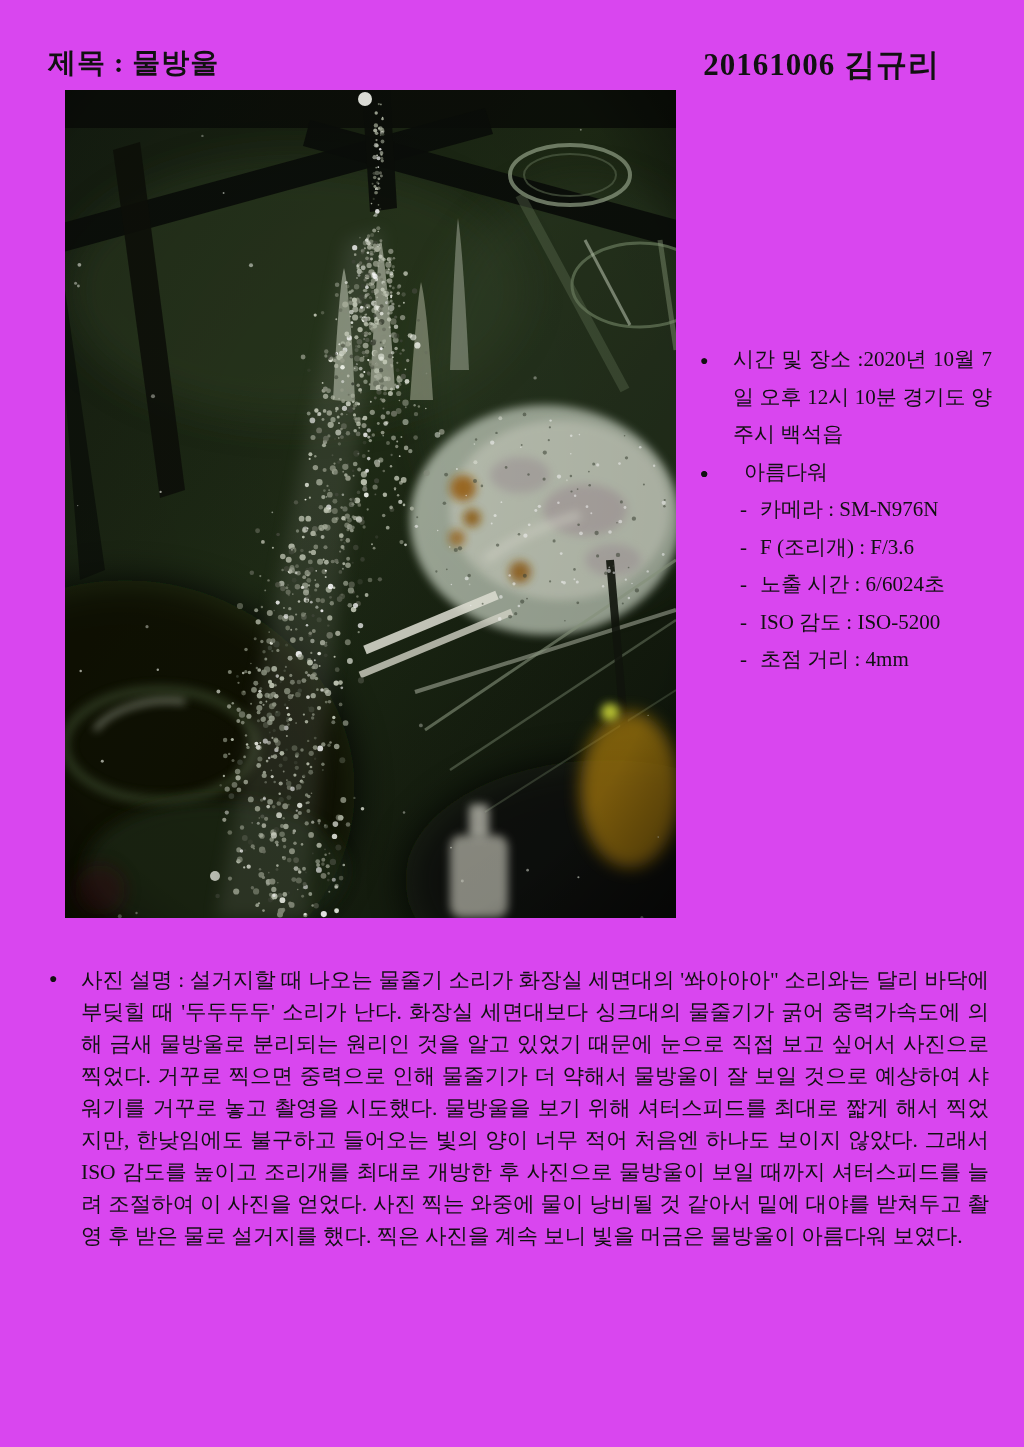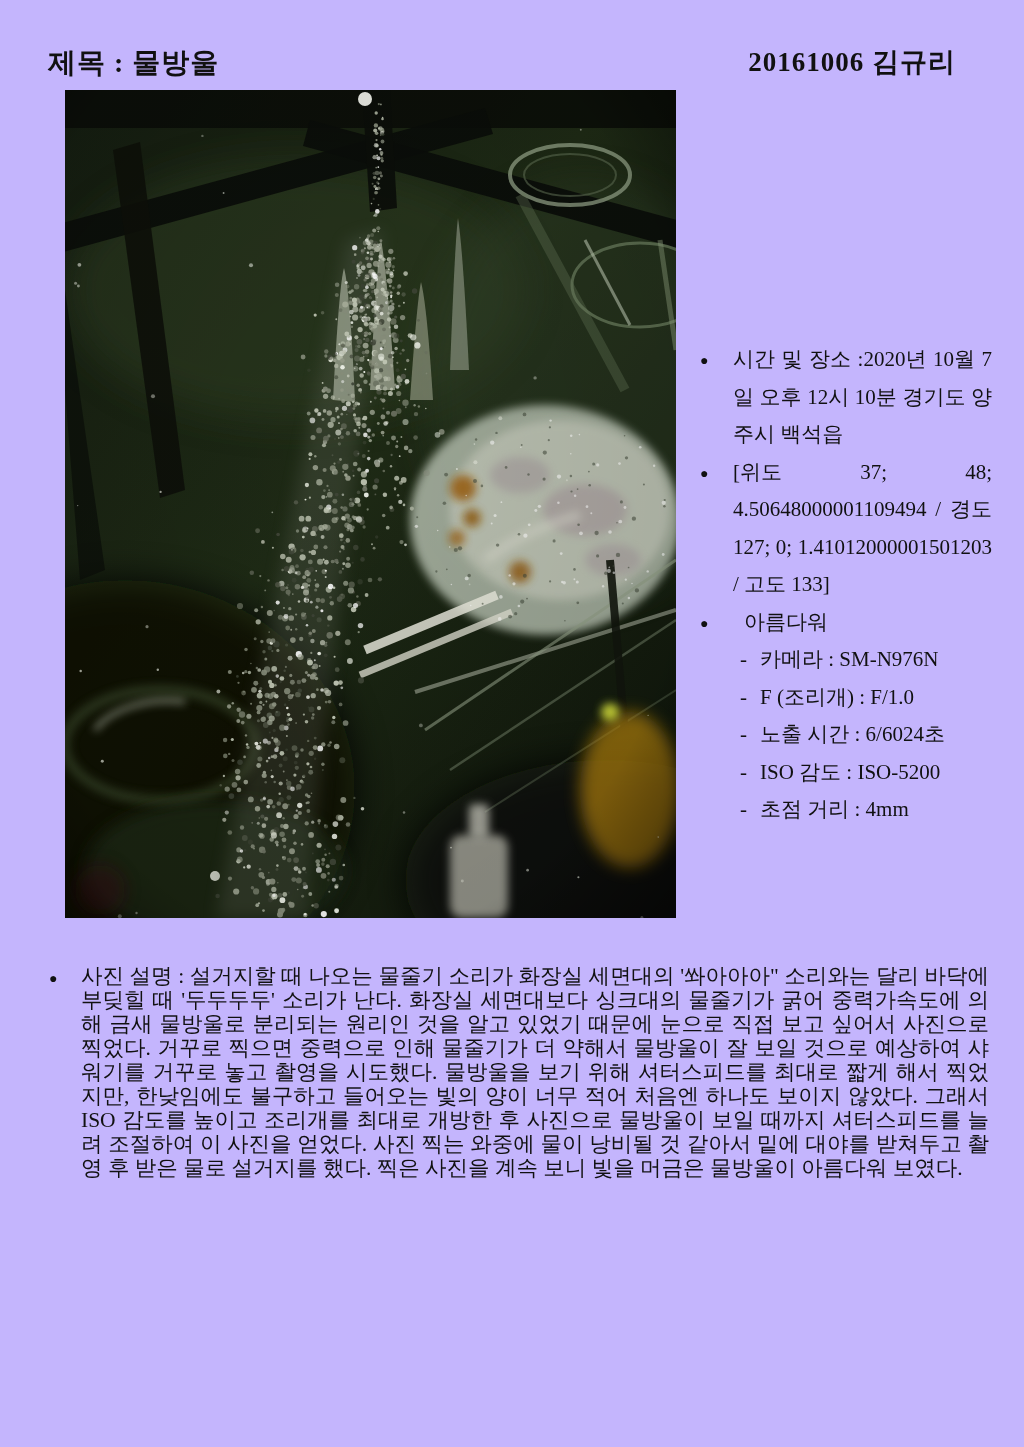--- a/index.html
+++ b/index.html
@@ -1,31 +1,31 @@
 <!DOCTYPE html>
 <html><head>
 <meta charset="utf-8">
 <style>
   html,body{margin:0;padding:0;background:#fff;}
-  .page{position:relative;width:1024px;height:1447px;background:#c4b5fd;overflow:hidden;
+  .page{position:relative;width:1024px;height:1447px;background:#d946ef;overflow:hidden;
         font-family:"Liberation Serif","DejaVu Serif",serif;color:#111;}
   .title{position:absolute;left:48px;top:44px;font-size:28px;font-weight:700;letter-spacing:1px;white-space:nowrap;}
-  .date{position:absolute;top:44px;right:68px;font-size:27px;font-weight:700;letter-spacing:1px;white-space:nowrap;}
+  .date{position:absolute;top:44px;right:84px;font-size:31px;font-weight:700;letter-spacing:1px;white-space:nowrap;}
   .photo{position:absolute;left:65px;top:90px;width:611px;height:828px;overflow:hidden;background:#121a0e;}
   .photo svg{display:block;width:100%;height:100%;}
   .meta{position:absolute;left:700px;top:341px;width:292px;font-size:21px;line-height:37.5px;
         text-align:justify;overflow-wrap:break-word;}
   .mi{position:relative;padding-left:33px;}
   .mi .bullet{position:absolute;left:0;top:1px;font-size:14px;}
   .mi-indent{padding-left:44px;}
   .sub{position:relative;padding-left:60px;}
   .sub .dash{position:absolute;left:40px;top:0;}
   .desc{position:absolute;left:48px;top:964px;width:941px;}
   .bullet-desc{position:absolute;left:1px;top:7px;font-size:14px;}
-  .dtext{margin-left:33px;font-size:21.5px;line-height:24px;text-align:justify;overflow-wrap:break-word;}
+  .dtext{margin-left:33px;font-size:21.5px;line-height:32px;text-align:justify;overflow-wrap:break-word;}
 </style>
 </head>
 <body>
 
 <div class="page">
 
   <div class="title">제목 : 물방울</div>
   <div class="date">20161006 김규리</div>
 
   <div class="photo">
@@ -1483,33 +1483,32 @@
     </svg>
   </div>
 
   <div class="meta">
     <div class="mi">
       <span class="bullet">●</span>
       <span>시간 및 장소 :2020년 10월 7일 오후 12시 10분 경기도 양주시 백석읍</span>
     </div>
     <div class="mi">
       <span class="bullet">●</span>
-      <span>[위도 37; 48; 4.50648000001109494 / 경도 127; 0; 1.41012000001501203 / 고도 133]</span>
     </div>
     <div class="mi mi-indent">
       <span class="bullet">●</span>
       <span>아름다워</span>
     </div>
     <div class="sub">
       <span class="dash">-</span>
       <span>카메라 : SM-N976N</span>
     </div>
     <div class="sub">
       <span class="dash">-</span>
-      <span>F (조리개) : F/1.0</span>
+      <span>F (조리개) : F/3.6</span>
     </div>
     <div class="sub">
       <span class="dash">-</span>
       <span>노출 시간 : 6/6024초</span>
     </div>
     <div class="sub">
       <span class="dash">-</span>
       <span>ISO 감도 : ISO-5200</span>
     </div>
     <div class="sub">

